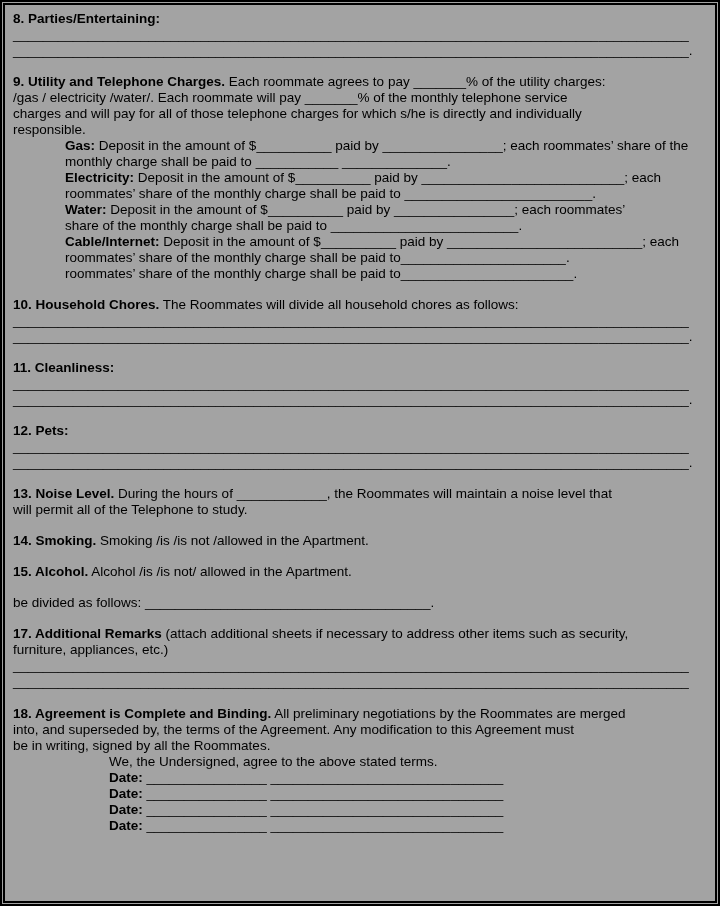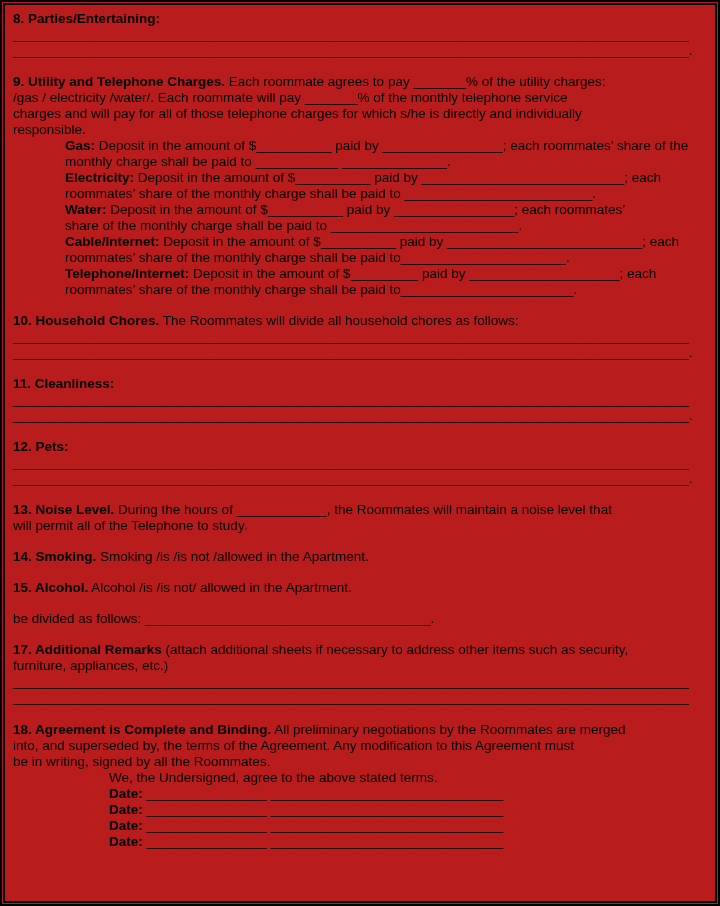--- a/index.html
+++ b/index.html
@@ -7,21 +7,21 @@
     width: 720px;
     height: 906px;
     background: #ffffff;
     font-family: "Liberation Sans", sans-serif;
   }
   .page {
     box-sizing: border-box;
     width: 720px;
     height: 906px;
     border: 5px double #000;
-    background: #b91c1c;
+    background: #a3a3a3;
     color: #000;
     font-size: 13.5px;
     line-height: 16px;
     padding: 6px 8px 0 8px;
     overflow: hidden;
   }
   .section { margin: 0 0 15px 0; }
   .page .section:nth-child(10) { margin-bottom: 16px; } 
   .page .section:last-child { margin-bottom: 0; }
   .line {
@@ -45,21 +45,20 @@
       <div class="line"><span>charges and will pay for all of those telephone charges for which s/he is directly and individually</span></div>
       <div class="line"><span>responsible.</span></div>
       <div class="line" style="padding-left: 52px;"><span class="b">Gas:</span><span> Deposit in the amount of $</span><span>__________</span><span> paid by </span><span>________________</span><span>; each roommates’ share of the</span></div>
       <div class="line" style="padding-left: 52px;"><span>monthly charge shall be paid to </span><span>___________</span><span> </span><span>______________</span><span>.</span></div>
       <div class="line" style="padding-left: 52px;"><span class="b">Electricity:</span><span> Deposit in the amount of $</span><span>__________</span><span> paid by </span><span>___________________________</span><span>; each</span></div>
       <div class="line" style="padding-left: 52px;"><span>roommates’ share of the monthly charge shall be paid to </span><span>_________________________</span><span>.</span></div>
       <div class="line" style="padding-left: 52px;"><span class="b">Water:</span><span> Deposit in the amount of $</span><span>__________</span><span> paid by </span><span>________________</span><span>; each roommates’</span></div>
       <div class="line" style="padding-left: 52px;"><span>share of the monthly charge shall be paid to </span><span>_________________________</span><span>.</span></div>
       <div class="line" style="padding-left: 52px;"><span class="b">Cable/Internet:</span><span> Deposit in the amount of $</span><span>__________</span><span> paid by </span><span>__________________________</span><span>; each</span></div>
       <div class="line" style="padding-left: 52px;"><span>roommates’ share of the monthly charge shall be paid to</span><span>______________________</span><span>.</span></div>
-      <div class="line" style="padding-left: 52px;"><span class="b">Telephone/Internet:</span><span> Deposit in the amount of $</span><span>_________</span><span> paid by </span><span>____________________</span><span>; each</span></div>
       <div class="line" style="padding-left: 52px;"><span>roommates’ share of the monthly charge shall be paid to</span><span>_______________________</span><span>.</span></div>
     </div>
     <div class="section">
       <div class="line"><span class="b">10. Household Chores.</span><span> The Roommates will divide all household chores as follows:</span></div>
       <div class="line"><span>__________________________________________________________________________________________</span></div>
       <div class="line"><span>__________________________________________________________________________________________</span><span>.</span></div>
     </div>
     <div class="section">
       <div class="line"><span class="b">11. Cleanliness:</span></div>
       <div class="line"><span>__________________________________________________________________________________________</span></div>

